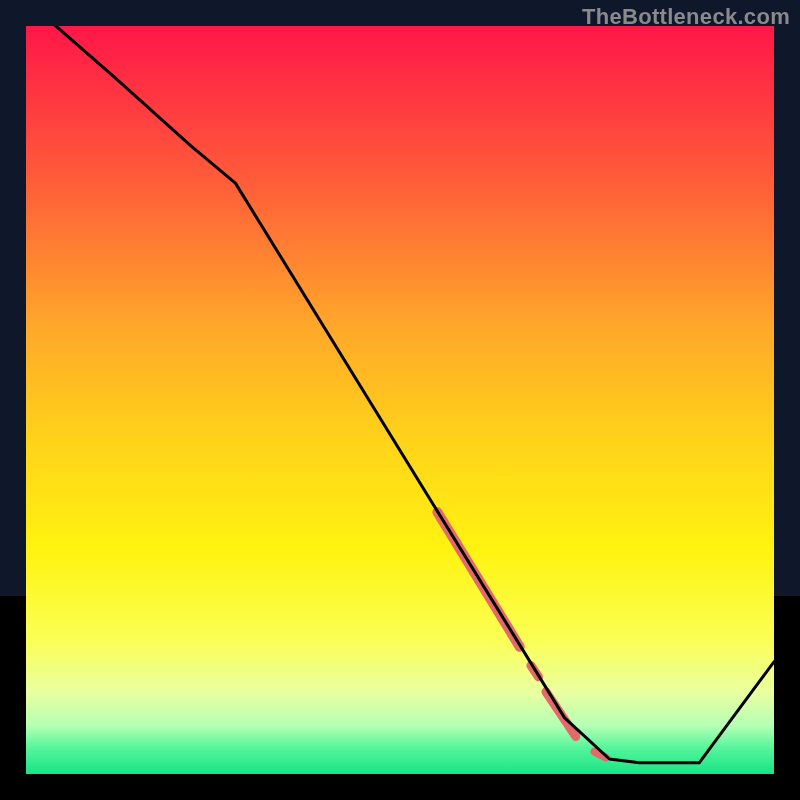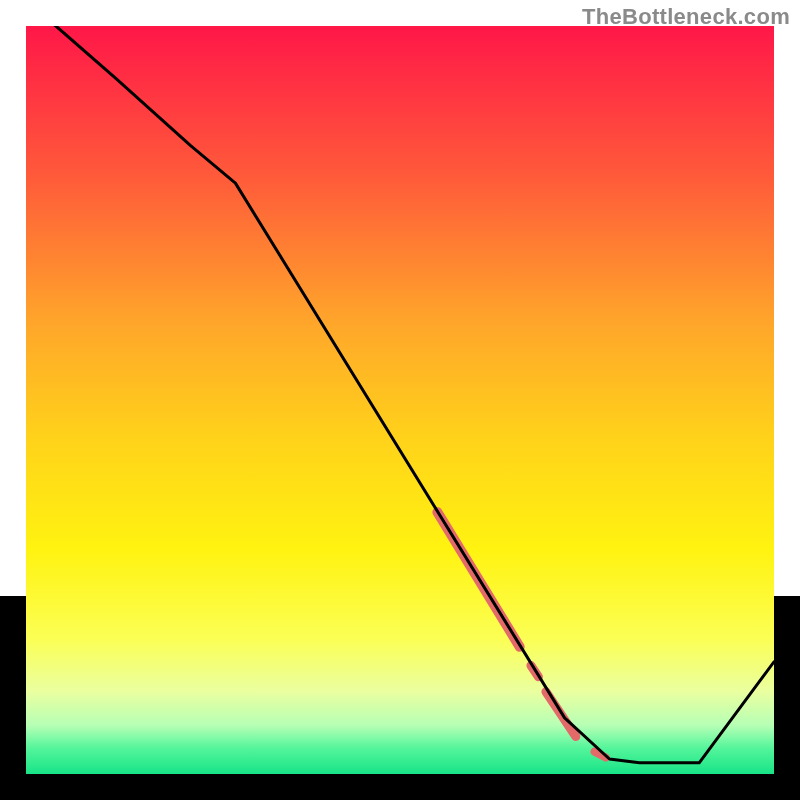--- a/index.html
+++ b/index.html
@@ -9,21 +9,21 @@
     height: 800px;
     background: #000;
     overflow: hidden;
   }
   .frame {
     position: absolute;
     left: 0;
     top: 0;
     width: 800px;
     height: 596px;
-    background: #ffffff;
+    background: #0f172a;
   }
   .plot-area {
     position: absolute;
     left: 26px;
     top: 26px;
     width: 748px;
     height: 748px;
     overflow: hidden;
   }
   .gradient {

